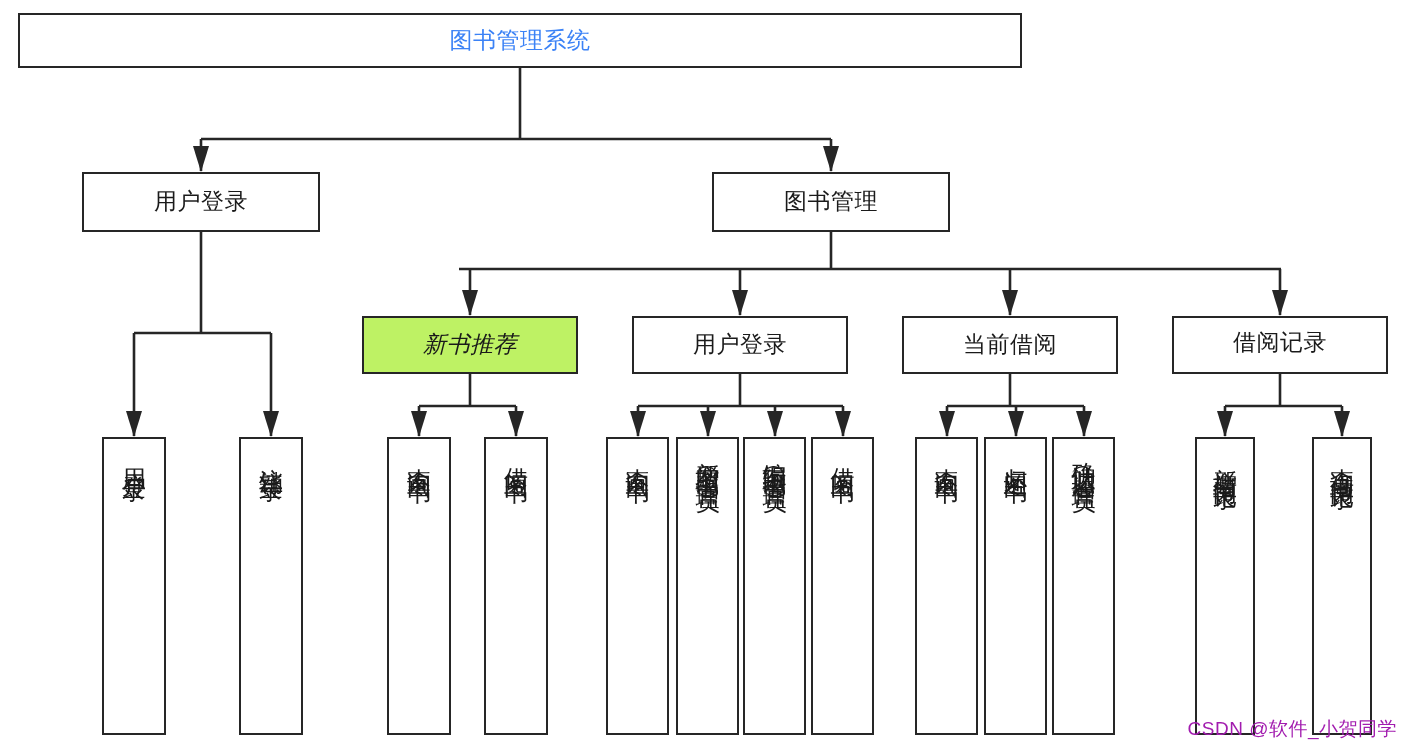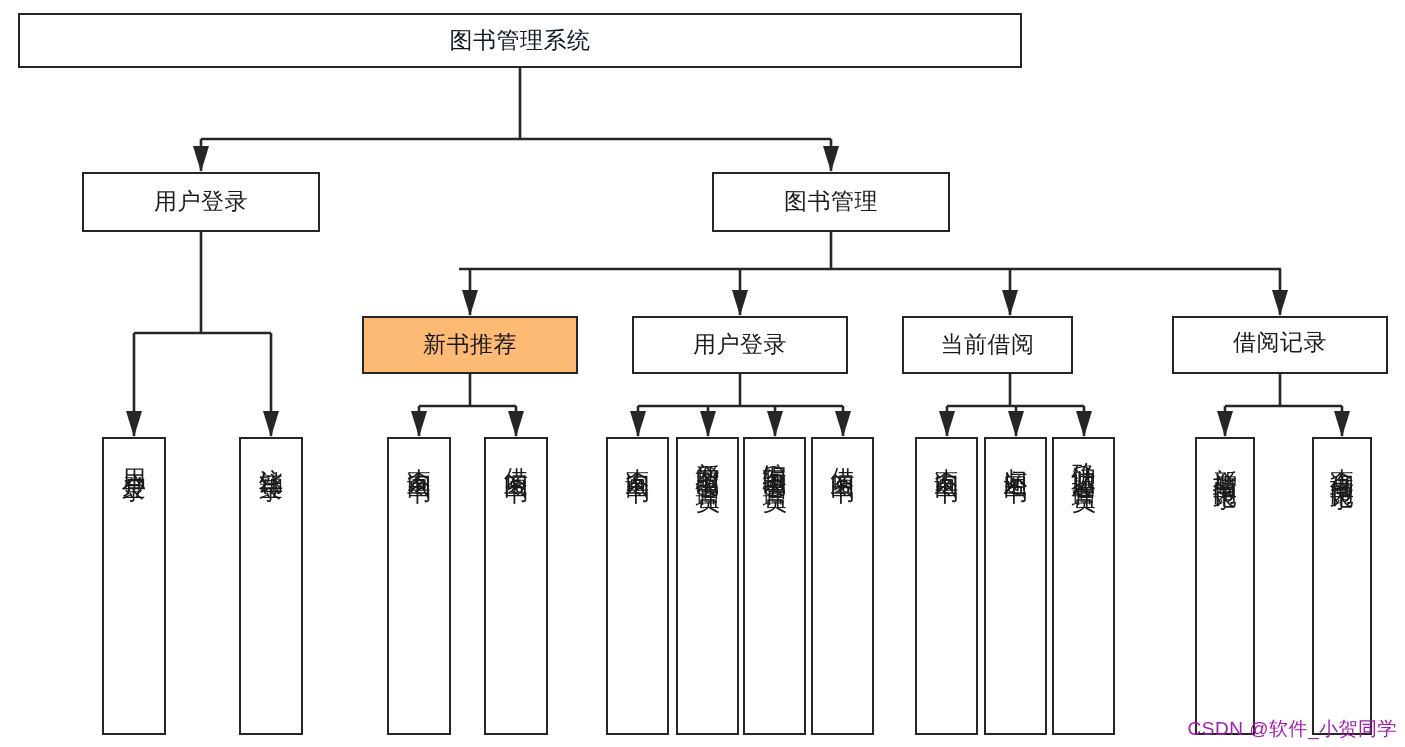--- a/index.html
+++ b/index.html
@@ -131,35 +131,35 @@
       <line x1="1280" y1="374" x2="1280" y2="406" stroke="#262626" stroke-width="2.6" stroke-linecap="butt"></line>
       <line x1="1225" y1="406" x2="1342" y2="406" stroke="#262626" stroke-width="2.6" stroke-linecap="butt"></line>
       <line x1="1225" y1="406" x2="1225" y2="436" stroke="#262626" stroke-width="2.6" stroke-linecap="butt"></line>
       <polygon points="1217,411 1233,411 1225,437" fill="#262626"></polygon>
       <line x1="1342" y1="406" x2="1342" y2="436" stroke="#262626" stroke-width="2.6" stroke-linecap="butt"></line>
       <polygon points="1334,411 1350,411 1342,437" fill="#262626"></polygon>
     </svg>
 
   <div id="boxes-layer">
       <div class="node-box node-h node-root" style="left: 18px; top: 13px; width: 1004px; height: 55px; border-color: rgb(38, 38, 38); background: rgb(255, 255, 255);">
-        <span class="node-label" style="color: #0f172a;">图书管理系统</span>
+        <span class="node-label" style="color: #3b82f6;">图书管理系统</span>
       </div>
       <div class="node-box node-h" style="left: 82px; top: 172px; width: 238px; height: 60px; border-color: rgb(38, 38, 38); background: rgb(255, 255, 255);">
         <span class="node-label" style="color: rgb(26, 26, 26);">用户登录</span>
       </div>
       <div class="node-box node-v" style="left: 102px; top: 437px; width: 64px; height: 298px; border-color: rgb(38, 38, 38); background: rgb(255, 255, 255);">
         <span class="node-label" style="color: rgb(26, 26, 26);">用户登录</span>
       </div>
       <div class="node-box node-v" style="left: 239px; top: 437px; width: 64px; height: 298px; border-color: rgb(38, 38, 38); background: rgb(255, 255, 255);">
         <span class="node-label" style="color: rgb(26, 26, 26);">注销登录</span>
       </div>
       <div class="node-box node-h" style="left: 712px; top: 172px; width: 238px; height: 60px; border-color: rgb(38, 38, 38); background: rgb(255, 255, 255);">
         <span class="node-label" style="color: rgb(26, 26, 26);">图书管理</span>
       </div>
-      <div class="node-box node-h" style="left: 362px; top: 316px; width: 216px; height: 58px; border-color: rgb(38, 38, 38); background: #fdba74;">
+      <div class="node-box node-h" style="left: 362px; top: 316px; width: 216px; height: 58px; border-color: rgb(38, 38, 38); background: #bef264; font-style: italic;">
         <span class="node-label" style="color: rgb(26, 26, 26);">新书推荐</span>
       </div>
       <div class="node-box node-v" style="left: 387px; top: 437px; width: 64px; height: 298px; border-color: rgb(38, 38, 38); background: rgb(255, 255, 255);">
         <span class="node-label" style="color: rgb(26, 26, 26);">查询图书</span>
       </div>
       <div class="node-box node-v" style="left: 484px; top: 437px; width: 64px; height: 298px; border-color: rgb(38, 38, 38); background: rgb(255, 255, 255);">
         <span class="node-label" style="color: rgb(26, 26, 26);">借阅图书</span>
       </div>
       <div class="node-box node-h" style="left: 632px; top: 316px; width: 216px; height: 58px; border-color: rgb(38, 38, 38); background: rgb(255, 255, 255);">
         <span class="node-label" style="color: rgb(26, 26, 26);">用户登录</span>
@@ -169,21 +169,21 @@
       </div>
       <div class="node-box node-v v-tall" style="left: 676px; top: 437px; width: 63px; height: 298px; border-color: rgb(38, 38, 38); background: rgb(255, 255, 255);">
         <span class="node-label" style="color: rgb(26, 26, 26);">新增图书（管理员）</span>
       </div>
       <div class="node-box node-v v-tall" style="left: 743px; top: 437px; width: 63px; height: 298px; border-color: rgb(38, 38, 38); background: rgb(255, 255, 255);">
         <span class="node-label" style="color: rgb(26, 26, 26);">编辑图书（管理员）</span>
       </div>
       <div class="node-box node-v" style="left: 811px; top: 437px; width: 63px; height: 298px; border-color: rgb(38, 38, 38); background: rgb(255, 255, 255);">
         <span class="node-label" style="color: rgb(26, 26, 26);">借阅图书</span>
       </div>
-      <div class="node-box node-h" style="left: 902px; top: 316px; width: 171px; height: 58px; border-color: rgb(38, 38, 38); background: rgb(255, 255, 255);">
+      <div class="node-box node-h" style="left: 902px; top: 316px; width: 216px; height: 58px; border-color: rgb(38, 38, 38); background: rgb(255, 255, 255);">
         <span class="node-label" style="color: rgb(26, 26, 26);">当前借阅</span>
       </div>
       <div class="node-box node-v" style="left: 915px; top: 437px; width: 63px; height: 298px; border-color: rgb(38, 38, 38); background: rgb(255, 255, 255);">
         <span class="node-label" style="color: rgb(26, 26, 26);">查询图书</span>
       </div>
       <div class="node-box node-v" style="left: 984px; top: 437px; width: 63px; height: 298px; border-color: rgb(38, 38, 38); background: rgb(255, 255, 255);">
         <span class="node-label" style="color: rgb(26, 26, 26);">归还图书</span>
       </div>
       <div class="node-box node-v v-tall" style="left: 1052px; top: 437px; width: 63px; height: 298px; border-color: rgb(38, 38, 38); background: rgb(255, 255, 255);">
         <span class="node-label" style="color: rgb(26, 26, 26);">确认归还（管理员）</span>

